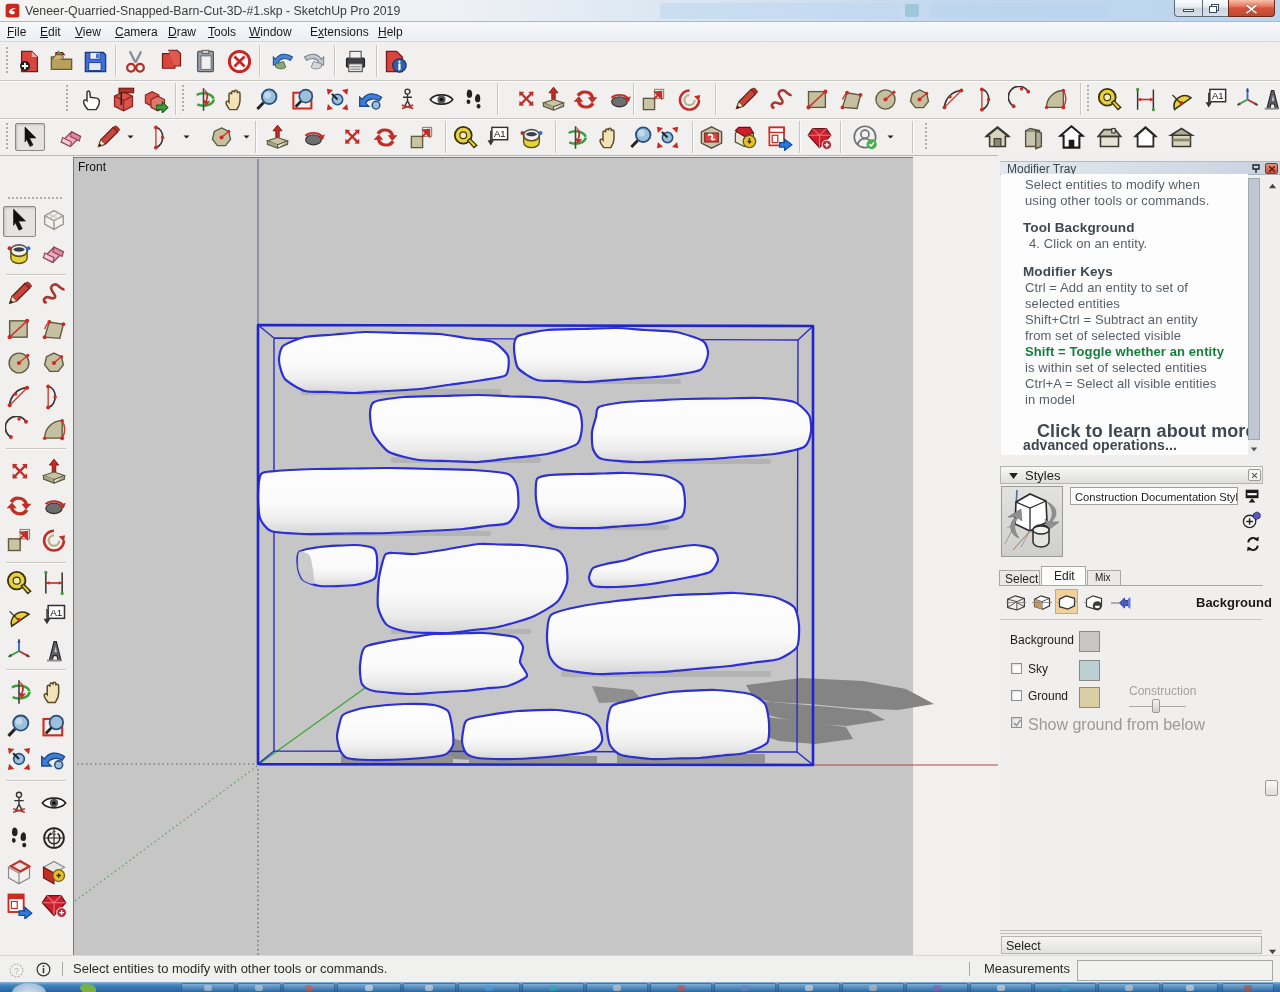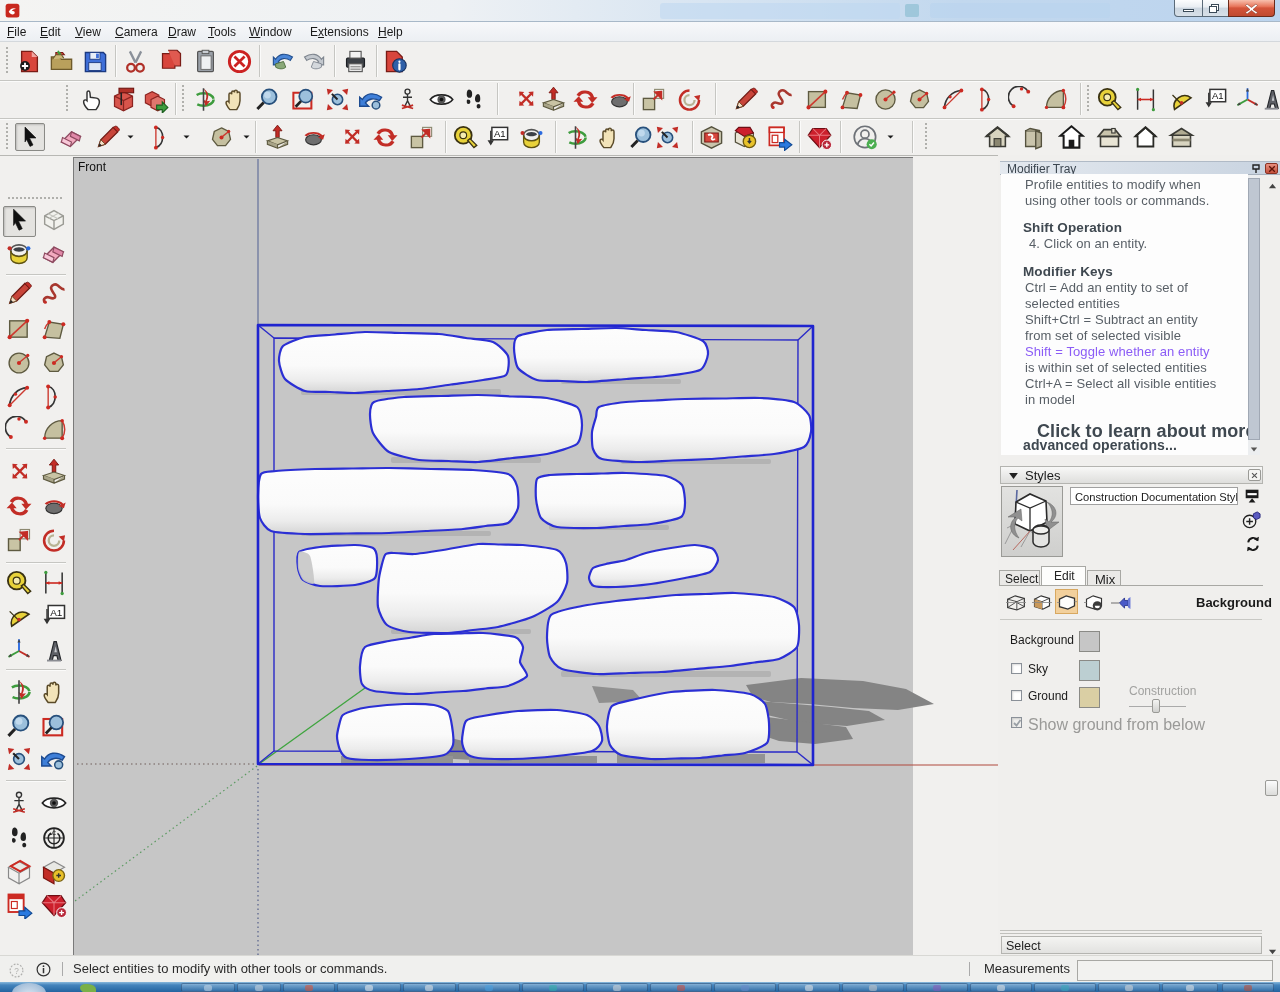--- a/index.html
+++ b/index.html
@@ -8,20 +8,21 @@
 <body style="position:relative;background:#f1f0ee">
 
 <div class="abs" style="left:0;top:0;width:1280px;height:22px;background:linear-gradient(to right,#f4f4f2 0%,#eef1f4 35%,#d8e5f2 55%,#c2d8ee 75%,#bcd4ee 100%);border-bottom:1px solid #a8b8c8">
 <div class="abs" style="left:660px;top:3px;width:240px;height:16px;background:rgba(190,215,240,0.55);border-radius:3px"></div>
 <div class="abs" style="left:905px;top:4px;width:14px;height:13px;background:rgba(120,180,200,0.5);border-radius:2px"></div>
 <div class="abs" style="left:930px;top:3px;width:180px;height:15px;background:rgba(185,212,238,0.6);border-radius:3px"></div>
 <svg class="ic" style="left:5px;top:3px" width="15" height="15" viewBox="0 0 24 24">
       <rect x="1" y="1" width="22" height="22" rx="4" fill="#c8281e"></rect>
       <path d="M6 14c3-6 9-7 12-4-2-1-6 0-7 3 3-1 6 1 4 4-2 2-6 2-9-3z" fill="#fff"></path>
     </svg>
+<span class="abs" style="left:25px;top:4px;font-size:12.3px;color:#3c3c3c">Veneer-Quarried-Snapped-Barn-Cut-3D-#1.skp - SketchUp Pro 2019</span>
 <div class="abs" style="left:1174px;top:0;width:29px;height:17px;background:linear-gradient(#fcfdfe 0%,#e8edf2 45%,#ccd6e0 50%,#d8e0e8 100%);border:1px solid #5a6a78;border-top:none;border-radius:0 0 0 4px">
 <div class="abs" style="left:8px;top:9px;width:11px;height:3px;background:#fff;border:1px solid #3a4a58"></div>
     </div>
 <div class="abs" style="left:1202px;top:0;width:27px;height:17px;background:linear-gradient(#fcfdfe 0%,#e8edf2 45%,#ccd6e0 50%,#d8e0e8 100%);border:1px solid #5a6a78;border-top:none">
 <div class="abs" style="left:8px;top:4px;width:8px;height:7px;border:1px solid #3a4a58;background:#fff"></div>
 <div class="abs" style="left:6px;top:6px;width:8px;height:7px;border:1px solid #3a4a58;background:#fff"></div>
     </div>
 <div class="abs" style="left:1228px;top:0;width:47px;height:17px;background:linear-gradient(#f8c0ae 0%,#e8775c 40%,#d4543a 50%,#c04a30 100%);border:1px solid #6a2a1a;border-top:none;border-radius:0 0 4px 0">
 <svg class="ic" style="left:16px;top:3px" width="13" height="11" viewBox="0 0 13 11">
         <path d="M2 1l4.5 3.5L11 1l1.5 1.5L8 6.5l4.5 3L11 11 6.5 7.5 2 11 .5 9.5 5 6.5.5 2.5z" fill="#fff" stroke="#7a3020" stroke-width="0.5"></path>
@@ -806,30 +807,30 @@
       <svg class="ic" style="left:252px;top:2px" width="8" height="10" viewBox="0 0 8 10">
         <path d="M1 1h6v4H1zM4 5v4" stroke="#222" stroke-width="1.4" fill="none"></path>
       </svg>
       <div class="abs" style="left:265px;top:1px;width:13px;height:11px;background:linear-gradient(#e89080,#c4503c);border:1px solid #8a3224;border-radius:2px">
         <svg class="ic" style="left:2px;top:1px" width="8" height="8" viewBox="0 0 10 10">
           <path d="M1.5 1.5l7 7M8.5 1.5l-7 7" stroke="#5e1408" stroke-width="1.6"></path>
         </svg>
       </div>
     </div>
     <div class="abs" style="left:3px;top:19px;width:247px;height:281px;background:#fdfdfd;overflow:hidden">
-      <span class="abs" style="left:24px;top:3px;font-size:13px;font-weight:normal;color:#585f66;letter-spacing:0.1px;white-space:nowrap">Profile entities to modify when</span>
+      <span class="abs" style="left:24px;top:3px;font-size:13px;font-weight:normal;color:#585f66;letter-spacing:0.1px;white-space:nowrap">Select entities to modify when</span>
       <span class="abs" style="left:24px;top:19px;font-size:13px;font-weight:normal;color:#585f66;letter-spacing:0.1px;white-space:nowrap">using other tools or commands.</span>
-      <span class="abs" style="left:22px;top:46px;font-size:13.5px;font-weight:bold;color:#3f4850;letter-spacing:0.1px;white-space:nowrap">Shift Operation</span>
+      <span class="abs" style="left:22px;top:46px;font-size:13.5px;font-weight:bold;color:#3f4850;letter-spacing:0.1px;white-space:nowrap">Tool Background</span>
       <span class="abs" style="left:28px;top:62px;font-size:13px;font-weight:normal;color:#585f66;letter-spacing:0.1px;white-space:nowrap">4. Click on an entity.</span>
       <span class="abs" style="left:22px;top:90px;font-size:13.5px;font-weight:bold;color:#3f4850;letter-spacing:0.1px;white-space:nowrap">Modifier Keys</span>
       <span class="abs" style="left:24px;top:106px;font-size:13px;font-weight:normal;color:#585f66;letter-spacing:0.1px;white-space:nowrap">Ctrl = Add an entity to set of</span>
       <span class="abs" style="left:24px;top:122px;font-size:13px;font-weight:normal;color:#585f66;letter-spacing:0.1px;white-space:nowrap">selected entities</span>
       <span class="abs" style="left:24px;top:138px;font-size:13px;font-weight:normal;color:#585f66;letter-spacing:0.1px;white-space:nowrap">Shift+Ctrl = Subtract an entity</span>
       <span class="abs" style="left:24px;top:154px;font-size:13px;font-weight:normal;color:#585f66;letter-spacing:0.1px;white-space:nowrap">from set of selected visible</span>
-      <span class="abs" style="left:24px;top:170px;font-size:13px;font-weight:normal;color:#8b5cf6;letter-spacing:0.1px;white-space:nowrap">Shift = Toggle whether an entity</span>
+      <span class="abs" style="left:24px;top:170px;font-size:13px;font-weight:bold;color:#15803d;letter-spacing:0.1px;white-space:nowrap">Shift = Toggle whether an entity</span>
       <span class="abs" style="left:24px;top:186px;font-size:13px;font-weight:normal;color:#585f66;letter-spacing:0.1px;white-space:nowrap">is within set of selected entities</span>
       <span class="abs" style="left:24px;top:202px;font-size:13px;font-weight:normal;color:#585f66;letter-spacing:0.1px;white-space:nowrap">Ctrl+A = Select all visible entities</span>
       <span class="abs" style="left:24px;top:218px;font-size:13px;font-weight:normal;color:#585f66;letter-spacing:0.1px;white-space:nowrap">in model</span>
       <span class="abs" style="left:36px;top:247px;font-size:18px;font-weight:bold;color:#3f4850;letter-spacing:0.1px;white-space:nowrap">Click to learn about more</span>
       <span class="abs" style="left:22px;top:263px;font-size:14px;font-weight:bold;color:#3f4850;letter-spacing:0.1px;white-space:nowrap">advanced operations...</span>
     </div>
     <div class="abs" style="left:250px;top:20px;width:12px;height:280px;background:#eceef0">
       <div class="abs" style="left:0;top:3px;width:12px;height:262px;background:#bfc7d2;border:1px solid #a0a8b4"></div>
       <svg class="ic" style="left:2px;top:270px" width="8" height="8" viewBox="0 0 10 10">
         <path d="M5 8L1 3h8z" fill="#555"></path>
@@ -887,21 +888,21 @@
       <path d="M16 12a6.5 6.5 0 01-12 2.5" fill="none" stroke="#1a1a1a" stroke-width="2.4"></path>
       <path d="M2.5 19l1-5.5L9 16z" fill="#1a1a1a"></path>
     </svg>
     <div class="abs" style="left:1px;top:415px;width:41px;height:15px;background:#eae9e7;border:1px solid #a8a8a4;border-bottom:none">
       <span class="abs" style="left:5px;top:1px;font-size:12px;color:#222">Select</span>
     </div>
     <div class="abs" style="left:43px;top:411px;width:45px;height:19px;background:#fdfdfc;border:1px solid #a8a8a4;border-bottom:none;z-index:3">
       <span class="abs" style="left:12px;top:2px;font-size:12px;color:#222">Edit</span>
     </div>
     <div class="abs" style="left:89px;top:415px;width:34px;height:15px;background:#eae9e7;border:1px solid #a8a8a4;border-bottom:none">
-      <span class="abs" style="left:7px;top:1px;font-size:13px;color:#222">Mix</span>
+      <span class="abs" style="left:7px;top:1px;font-size:10px;color:#222">Mix</span>
     </div>
     <div class="abs" style="left:1px;top:430px;width:264px;height:1px;background:#a8a8a4"></div>
     <svg class="ic" style="left:8px;top:439px" width="20" height="17" viewBox="0 0 24 20">
       <path d="M2 6l9-4 11 3v10l-9 4L2 16z" fill="none" stroke="#333" stroke-width="1.4"></path>
       <path d="M2 6l11 3 9-4M13 9v10M2 16l11-7M22 15l-11-6" fill="none" stroke="#333" stroke-width="1"></path>
       <line x1="0" y1="10" x2="24" y2="10" stroke="#888" stroke-width="1"></line>
     </svg>
     <svg class="ic" style="left:34px;top:439px" width="20" height="17" viewBox="0 0 24 20">
       <path d="M3 6l8-4 10 3v9l-8 4L3 15z" fill="#fff" stroke="#333" stroke-width="1.4"></path>
       <path d="M3 6l9 3 9-4M12 9v9" stroke="#333" stroke-width="1" fill="none"></path>

